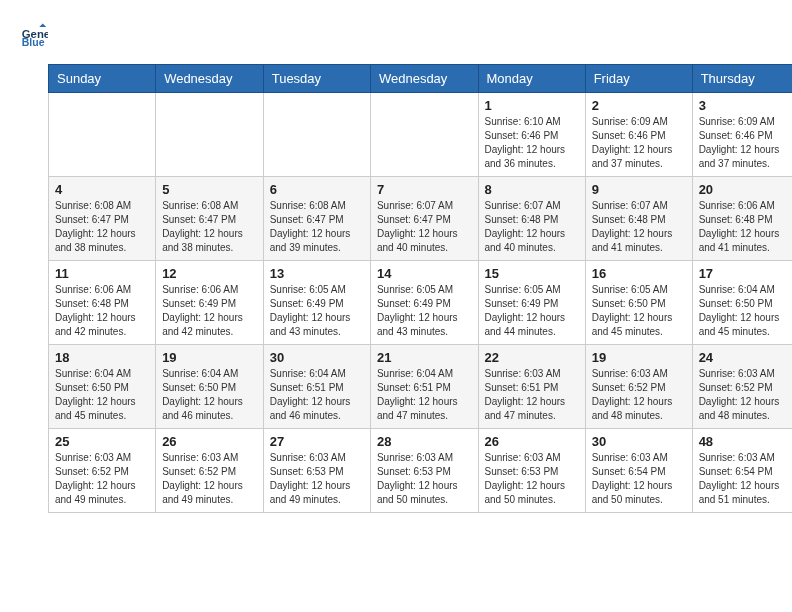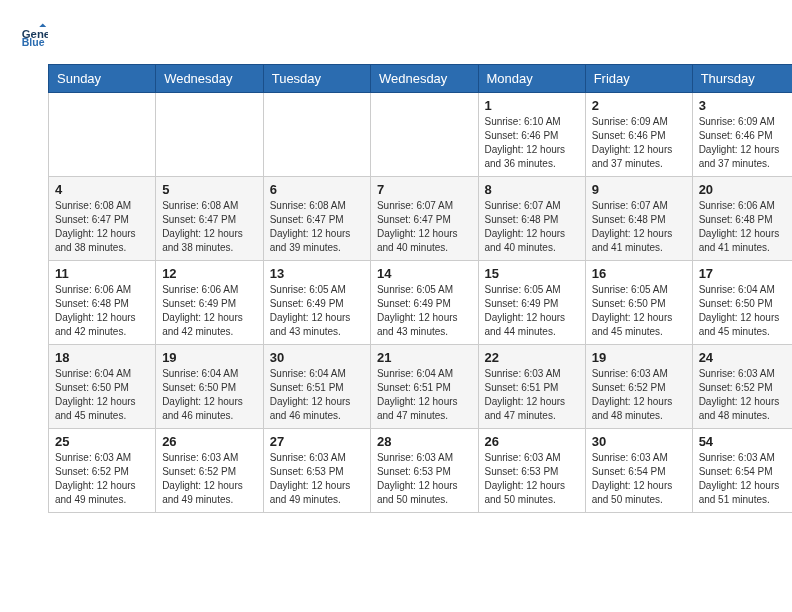--- a/index.html
+++ b/index.html
@@ -332,21 +332,21 @@
 and 50 minutes.</div>
         </td>
         <td>
           <div class="day-number">30</div>
           <div class="day-info" style="white-space: pre-line;">Sunrise: 6:03 AM
 Sunset: 6:54 PM
 Daylight: 12 hours
 and 50 minutes.</div>
         </td>
         <td>
-          <div class="day-number">54</div>
+          <div class="day-number">48</div>
           <div class="day-info" style="white-space: pre-line;">Sunrise: 6:03 AM
 Sunset: 6:54 PM
 Daylight: 12 hours
 and 51 minutes.</div>
         </td>
       </tr>
     </tbody>
 </table>
 
 </body></html>

